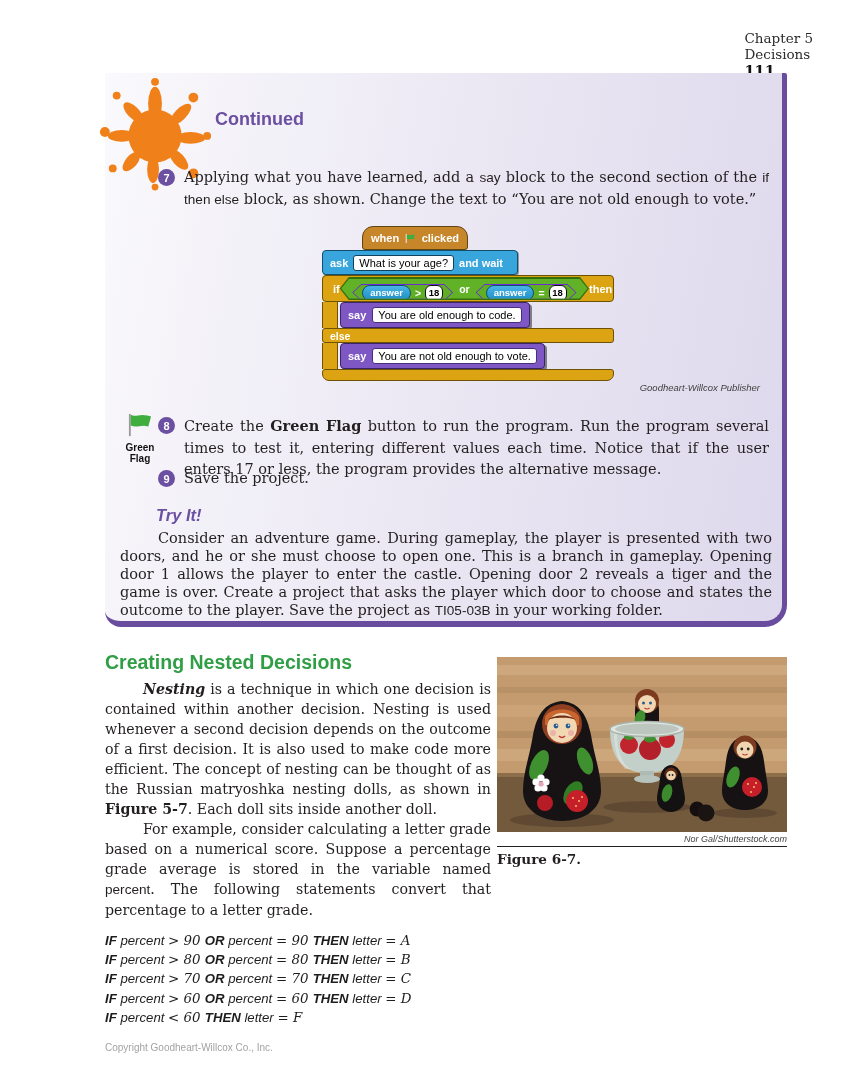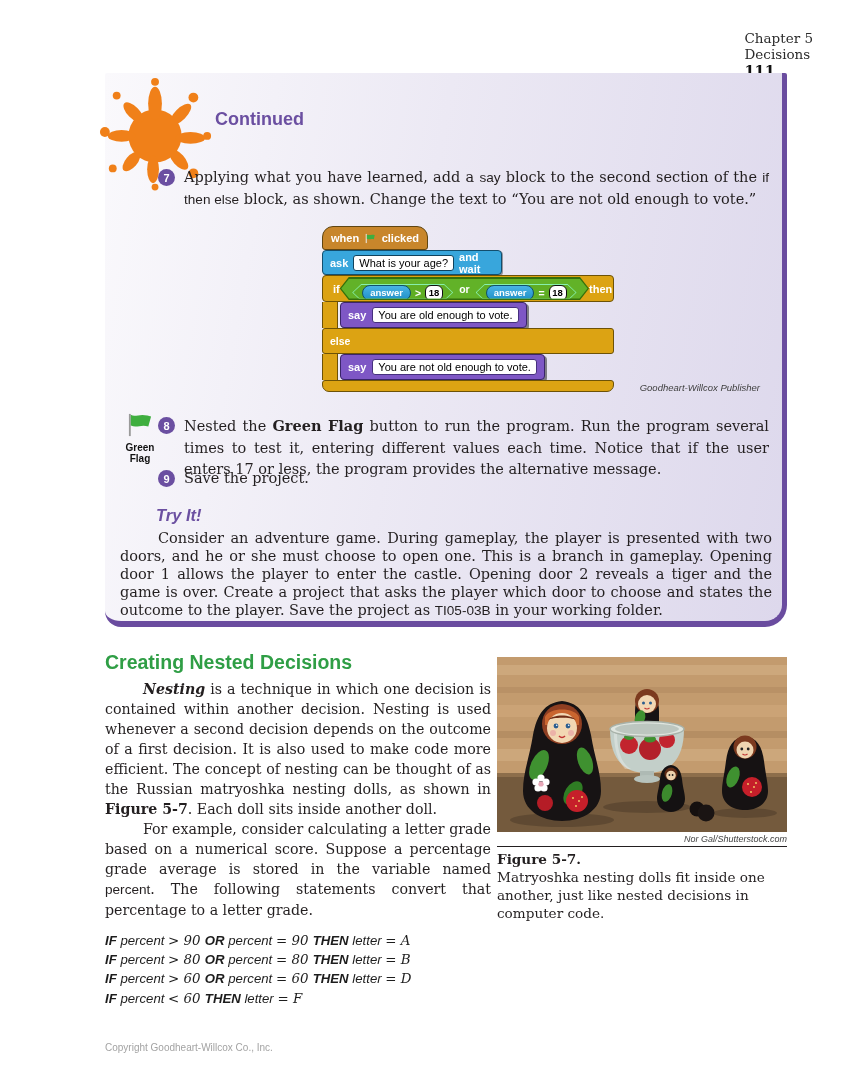--- a/index.html
+++ b/index.html
@@ -32,52 +32,52 @@
   .step7{left:53px;top:94px;}
   .step8{left:53px;top:342px;}
   .step9{left:53px;top:395px;}
 
   
   .scratch{position:absolute;left:217px;top:153px;display:flex;flex-direction:column;
         font-family:"Liberation Sans",sans-serif;}
   .sblock{box-sizing:border-box;display:flex;align-items:center;color:#fff;font-weight:700;
         font-size:11px;}
   .hat{width:106px;height:24px;background:#c8862b;border:1px solid #5f4512;
-        border-radius:11px 11px 3px 3px;gap:6px;padding:0 8px;}
+        border-radius:11px 11px 3px 3px;gap:6px;padding:0 8px;margin-left:40px;}
   .flagsm{width:15px;height:13px;}
-  .askb{width:180px;height:25px;background:#38a6dc;border:1px solid #134e6d;border-radius:4px;
+  .askb{width:196px;height:25px;background:#38a6dc;border:1px solid #134e6d;border-radius:4px;
         gap:5px;padding:0 7px;box-shadow:1px 1px 0 rgba(0,0,0,.35);}
   .field{background:#fff;color:#000;font-weight:400;font-size:11px;border-radius:3px;
         padding:1px 5px;white-space:nowrap;}
   .askb .field{border:1px solid #10425c;}
   .ifrow{width:292px;height:27px;background:#dca313;border:1px solid #6d5206;border-radius:4px;
         justify-content:space-between;padding:0 10px;box-sizing:border-box;}
   .hexb{display:inline-flex;align-items:center;
         clip-path:polygon(9px 0,calc(100% - 9px) 0,100% 50%,calc(100% - 9px) 100%,9px 100%,0 50%);
         background:#346f0b;padding:0;}
   .hexi{display:inline-flex;align-items:center;margin:1.5px;
         clip-path:polygon(8px 0,calc(100% - 8px) 0,100% 50%,calc(100% - 8px) 100%,8px 100%,0 50%);
         background:#62b228;height:20px;padding:0 11px;gap:6px;}
-  .hexb.innerb{background:#86efac;margin-top:8px;}
+  .hexb.innerb{background:#6d28d9;margin-top:8px;}
   .hexb.innerb .hexi{height:15px;margin:1px;padding:0 9px;gap:4px;background:#5fae24;}
   .pill{display:inline-flex;align-items:center;height:14px;border-radius:8px;
         background:linear-gradient(#49b4e6,#1f8fc6);border:1px solid #10506e;
         color:#fff;font-weight:700;font-size:9.5px;padding:0 7px;}
   .op{color:#fff;font-weight:700;font-size:10.5px;}
   .numfield{display:inline-flex;align-items:center;justify-content:center;width:16px;height:14px;
         background:#fff;border:1px solid #111;border-radius:6px;color:#000;
         font-weight:700;font-size:9.5px;}
   .crow{display:flex;align-items:stretch;height:26px;}
   .spine{width:16px;background:#dca313;border-left:1px solid #6d5206;border-right:1px solid #6d5206;
         box-sizing:border-box;}
   .sayb{margin-left:2px;height:26px;background:#7e57c5;border:1px solid #3a2569;border-radius:4px;
         display:flex;align-items:center;gap:6px;padding:0 7px;
         box-shadow:2px 2px 0 rgba(0,0,0,.45);}
   .sayb .field{border:1px solid #46307e;}
-  .elsebar{width:292px;height:26px;background:#dca313;border:1px solid #6d5206;border-radius:3px;
+  .elsebar{width:292px;height:15px;background:#dca313;border:1px solid #6d5206;border-radius:3px;
         box-sizing:border-box;display:flex;align-items:center;padding-left:7px;font-size:10.5px;}
   .endbar{width:292px;height:12px;background:#dca313;border:1px solid #6d5206;
         border-radius:3px 3px 7px 7px;box-sizing:border-box;}
 
   .credit1{position:absolute;right:22px;top:309px;font-family:"Liberation Sans",sans-serif;
         font-style:italic;font-size:9.5px;color:#3f3f3f;}
 
   .flagmark{position:absolute;left:9px;top:340px;width:52px;text-align:center;}
   .flagmark svg{width:28px;height:24px;}
   .flaglbl{font-family:"Liberation Sans",sans-serif;font-weight:700;font-size:10px;color:#111;
@@ -186,21 +186,21 @@
           </span>
               </span>
         </span>
           </span>
         <span>then</span>
       </div>
       <div class="crow">
         <div class="spine"></div>
         <div class="sblock sayb">
           <span>say</span>
-          <span class="field">You are old enough to vote.</span>
+          <span class="field">You are old enough to code.</span>
         </div>
       </div>
       <div class="sblock elsebar">
         <span>else</span>
       </div>
       <div class="crow">
         <div class="spine"></div>
         <div class="sblock sayb">
           <span>say</span>
           <span class="field">You are not old enough to vote.</span>
@@ -214,41 +214,42 @@
     <div class="flagmark">
       <svg viewBox="0 0 30 26">
         <rect x="3" y="1" width="2" height="24" fill="#9a9a9a"></rect>
         <path d="M5 2 C10 4.8 14 0.6 23 2.8 L27 3.8 L24 14.5 C16 12 12 16.4 5 13.6 Z" fill="#3fae3f"></path>
       </svg>
       <div class="flaglbl">Green Flag</div>
     </div>
 
     <div class="step step8">
       <span class="stepnum">8</span>
-      <p class="steptext"><span>Nested the </span><span class="bser">Green Flag</span><span> button to run the program. Run the program several times to test it, entering different values each time. Notice that if the user enters 17 or less, the program provides the alternative message.</span></p>
+      <p class="steptext"><span>Create the </span><span class="bser">Green Flag</span><span> button to run the program. Run the program several times to test it, entering different values each time. Notice that if the user enters 17 or less, the program provides the alternative message.</span></p>
     </div>
 
     <div class="step step9">
       <span class="stepnum">9</span>
       <p class="steptext"><span>Save the project.</span></p>
     </div>
 
     <div class="tryit-title">Try It!</div>
     <p class="tryit-body"><span>Consider an adventure game. During gameplay, the player is presented with two doors, and he or she must choose to open one. This is a branch in gameplay. Opening door 1 allows the player to enter the castle. Opening door 2 reveals a tiger and the game is over. Create a project that asks the player which door to choose and states the outcome to the player. Save the project as </span><span class="sans">TI05-03B</span><span> in your working folder.</span></p>
   </div>
 
   <h2 class="green-h">Creating Nested Decisions</h2>
 
   <div class="leftcol">
     <p><span class="bi">Nesting</span><span> is a technique in which one decision is contained within another decision. Nesting is used whenever a second decision depends on the outcome of a first decision. It is also used to make code more efficient. The concept of nesting can be thought of as the Russian matryoshka nesting dolls, as shown in </span><span class="bser">Figure 5-7</span><span>. Each doll sits inside another doll.</span></p>
     <p><span>For example, consider calculating a letter grade based on a numerical score. Suppose a percentage grade average is stored in the variable named </span><span class="sans">percent</span><span>. The following statements convert that percentage to a letter grade.</span></p>
 
     <div class="code">
       <div><span class="kw">IF</span><span> percent </span><span class="ser">&gt; 90 </span><span class="kw">OR</span><span> percent </span><span class="ser">= 90 </span><span class="kw">THEN</span><span> letter </span><span class="ser">= A</span></div>
       <div><span class="kw">IF</span><span> percent </span><span class="ser">&gt; 80 </span><span class="kw">OR</span><span> percent </span><span class="ser">= 80 </span><span class="kw">THEN</span><span> letter </span><span class="ser">= B</span></div>
+      <div><span class="kw">IF</span><span> percent </span><span class="ser">&gt; 70 </span><span class="kw">OR</span><span> percent </span><span class="ser">= 70 </span><span class="kw">THEN</span><span> letter </span><span class="ser">= C</span></div>
       <div><span class="kw">IF</span><span> percent </span><span class="ser">&gt; 60 </span><span class="kw">OR</span><span> percent </span><span class="ser">= 60 </span><span class="kw">THEN</span><span> letter </span><span class="ser">= D</span></div>
       <div><span class="kw">IF</span><span> percent </span><span class="ser">&lt; 60 </span><span class="kw">THEN</span><span> letter </span><span class="ser">= F</span></div>
     </div>
   </div>
 
   <div class="rightcol">
     <svg class="photo" viewBox="0 0 290 175">
       <rect width="290" height="175" fill="#c39b6e"></rect>
       <rect y="8" width="290" height="10" fill="#d9b88e" opacity="0.45"></rect>
       <rect y="30" width="290" height="6" fill="#a9825a" opacity="0.4"></rect>
@@ -338,18 +339,17 @@
           <circle cx="37" cy="50" r="0.9" fill="#f3d76a"></circle>
       </g>
 
       <g>
         <circle cx="200" cy="152" r="7.5" fill="#15100f"></circle>
         <circle cx="209" cy="156" r="8.5" fill="#1a1413"></circle>
       </g>
     </svg>
     <div class="photo-credit">Nor Gal/Shutterstock.com</div>
     <div class="caption-rule"></div>
-    <div class="fig-label">Figure 5-7.</div>
-    <p class="fig-caption">Matryoshka nesting dolls fit inside one another, just like nested decisions in computer code.</p>
+    <div class="fig-label">Figure 6-7.</div>
   </div>
 
   <div class="footer">Copyright Goodheart-Willcox Co., Inc.</div>
 </div>
 
 </body></html>

